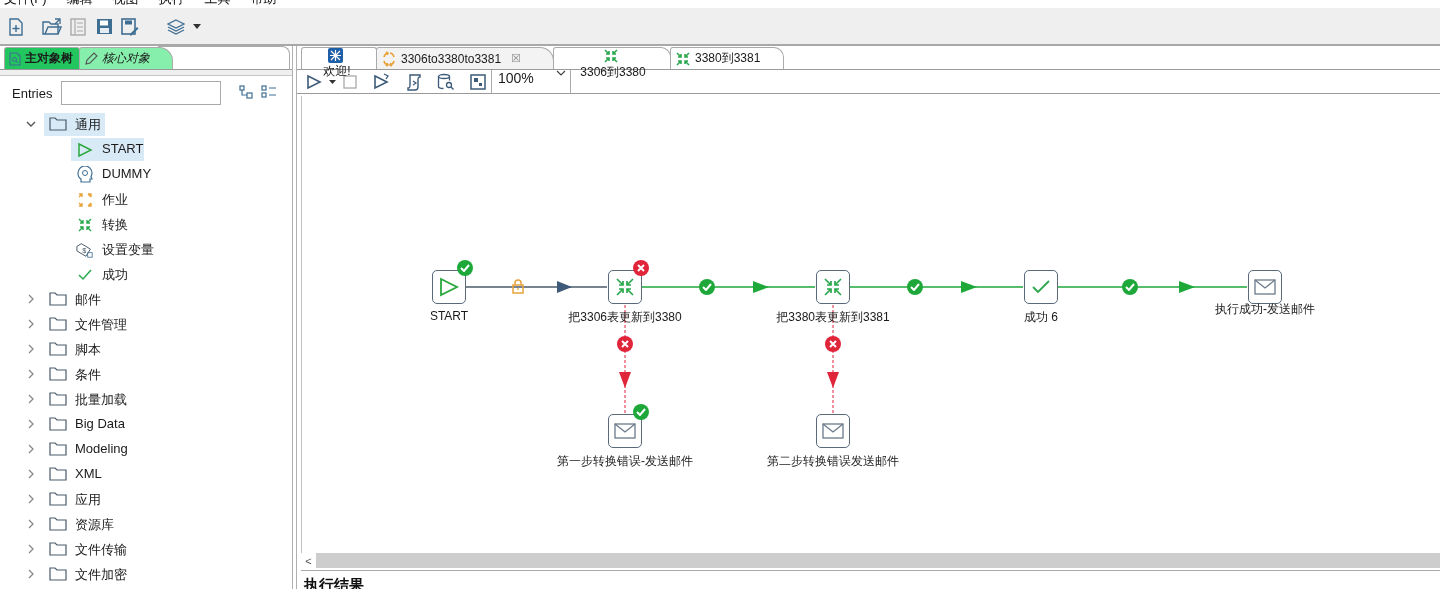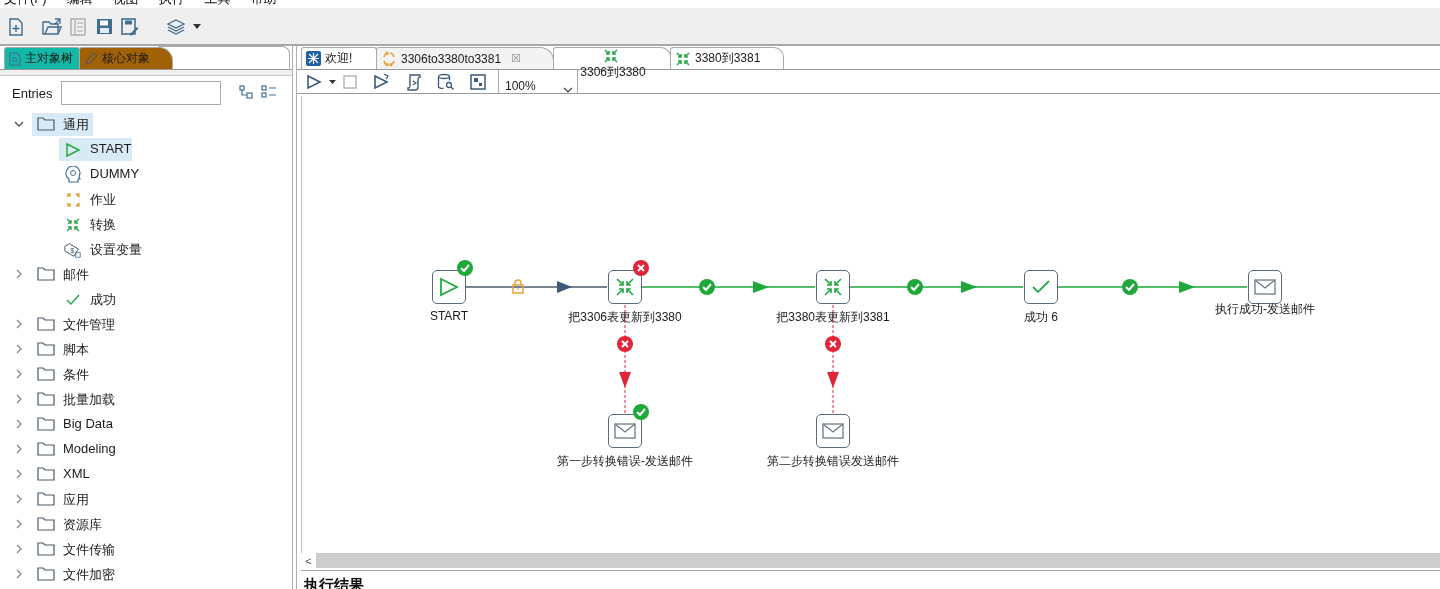--- a/index.html
+++ b/index.html
@@ -15,54 +15,54 @@
     .toolbar { position: absolute; left: 0; top: 8px; width: 1440px; height: 37px; background: #efefef; display: flex; align-items: center; padding-left: 4px; }
     .tb-btn { width: 24px; height: 24px; display: flex; align-items: center; justify-content: center; margin-right: 2px; }
     .tb-gap { width: 10px; }
     .tb-gap-lg { width: 20px; }
     .toolbar-bottom { position: absolute; left: 0; top: 44px; width: 1440px; height: 2px; border-top: 1px solid #a8a8a8; border-bottom: 1px solid #a8a8a8; }
 
     
     .left-panel { position: absolute; left: 0; top: 46px; width: 293px; height: 543px; background: #fff; border-right: 1px solid #b0b0b0; }
     .left-tabs { height: 24px; position: relative; background: #fff; border-bottom: 1px solid #9a9a9a; display: flex; align-items: flex-end; padding-left: 4px; }
     .ltab { height: 22px; display: flex; align-items: center; padding: 0 6px 0 4px; font-size: 12px; border: 1px solid #aaa; border-bottom: none; background: #fff; border-radius: 3px 3px 0 0; margin-right: -1px; }
-    .ltab.inactive { background: #14b8a6; }
-    .ltab.active { background: #a16207; padding-right: 22px; border-top-right-radius: 14px; }
+    .ltab.inactive { background: #22c55e; font-weight: bold; }
+    .ltab.active { background: #86efac; padding-right: 22px; border-top-right-radius: 14px; font-style: italic; }
     .ltab .ic { margin-right: 4px; display: inline-flex; }
     .left-tabs-frame { position: absolute; right: 2px; top: 0; width: 132px; height: 24px; border: 1px solid #aaa; border-left: none; border-bottom: none; border-radius: 0 8px 0 0; }
     .left-graybar { height: 6px; background: #efefef; border-bottom: 1px solid #c8c8c8; }
     .entries-row { height: 34px; display: flex; align-items: center; padding-left: 12px; }
     .entries-label { font-size: 13px; width: 49px; }
     .entries-input { width: 160px; height: 24px; border: 1px solid #aaa; background: #fff; font-size: 12px; padding: 0 4px; }
     .entries-icons { display: flex; gap: 8px; margin-left: 18px; }
 
     .tree { position: relative; padding-top: 0; }
-    .tree-row { height: 25px; display: flex; align-items: center; position: relative; font-size: 13px; }
+    .tree-row { height: 25px; display: flex; align-items: center; position: relative; font-size: 13px; margin-left: 12px; }
     .chev { width: 14px; height: 14px; position: absolute; left: 12px; top: 5px; display: flex; align-items: center; justify-content: center; color: #777; }
     .folder { position: absolute; left: 37px; top: 5px; }
     .tree-row .lbl { position: absolute; left: 63px; top: 4px; }
     .tree-row.sel-parent .hl { position: absolute; left: 32px; top: 1px; width: 61px; height: 23px; background: #d9eaf7; }
     .tree-row.child .cic { position: absolute; left: 64px; top: 4px; width: 18px; height: 18px; display: flex; align-items: center; justify-content: center; }
     .tree-row.child .lbl { left: 90px; }
     .tree-row.child.selected .hl { position: absolute; left: 59px; top: 1px; width: 73px; height: 23px; background: #d9eaf7; }
 
     
     .right-panel { position: absolute; left: 296px; top: 46px; width: 1144px; height: 543px; background: #fff; border-left: 1px solid #b0b0b0; }
     .etabs { height: 24px; position: relative; display: flex; align-items: flex-end; padding-left: 4px; border-bottom: 1px solid #9a9a9a; background: #fff; }
     .etab { height: 22px; display: flex; align-items: center; padding: 0 8px 0 4px; font-size: 12px; border: 1px solid #aaa; border-bottom: none; border-radius: 3px 3px 0 0; margin-right: -1px; background: #fff; position: relative; }
     .etab .ic { margin-right: 4px; display: inline-flex; }
     .etab.active { background: #f3f3f3; border-top-right-radius: 14px; padding-right: 32px; }
     .etab .close { margin-left: 10px; color: #888; font-size: 11px; }
-    .etab.w1 { width: 76px; }
+    .etab.w1 { width: 76px; flex-direction: column; }
     .etab.w3 { width: 118px; padding-right: 16px; border-top-right-radius: 10px; }
     .etab.w4 { width: 114px; padding-right: 16px; border-top-right-radius: 10px; }
 
     .etoolbar { height: 24px; display: flex; align-items: center; padding-left: 6px; background: #fff; border-bottom: 1px solid #9a9a9a; }
     .etb { width: 22px; height: 22px; display: flex; align-items: center; justify-content: center; margin-right: 2px; }
-    .zoom-select { margin-left: 7px; width: 80px; height: 23px; border-left: 1px solid #aaa; border-right: 1px solid #aaa; display: flex; align-items: flex-end; justify-content: space-between; padding: 0 4px 0 6px; font-size: 12px; }
+    .zoom-select { margin-left: 0; width: 80px; height: 23px; border-left: 1px solid #aaa; border-right: 1px solid #aaa; display: flex; align-items: flex-start; justify-content: space-between; padding: 0 4px 0 6px; font-size: 14px; }
 
     .canvas { position: absolute; left: 4px; top: 50px; width: 1140px; height: 457px; background: #fff; border-left: 1px solid #c0c0c0; }
     .hscroll { position: absolute; left: 4px; top: 507px; width: 1140px; height: 15px; background: #cdcdcd; display: flex; align-items: center; }
     .hscroll .arrow { width: 15px; height: 15px; background: #fff; display: flex; align-items: center; justify-content: center; color: #555; font-size: 11px; }
     .hscroll-under { position: absolute; left: 4px; top: 524px; width: 1140px; height: 2px; border-top: 1px solid #aaa; }
     .results-title { position: absolute; left: 7px; top: 530px; font-size: 15px; font-weight: bold; color: #111; }
 
     
     .node { position: absolute; width: 34px; height: 34px; border: 1px solid #5a6a7a; border-radius: 5px; background: #fff; display: flex; align-items: center; justify-content: center; }
     .node-label { position: absolute; font-size: 12px; color: #1a1a1a; white-space: nowrap; transform: translateX(-50%); }
@@ -241,39 +241,39 @@
     <div class="tree-row child">
       <span class="cic">
         <svg width="20" height="18" viewBox="0 0 20 18">
             <path d="M1 5l5-3 10 6-5 8-10-6z" fill="none" stroke="#4a5a6a" stroke-width="1.1"></path>
             <text x="7" y="12" font-size="8" fill="#4a5a6a" font-family="Liberation Sans, sans-serif">$</text>
             <rect x="13" y="12" width="5" height="5" fill="none" stroke="#3f6e93" stroke-width="0.9"></rect>
           </svg>
       </span>
       <span class="lbl">设置变量</span>
     </div>
-    <div class="tree-row">
-      <span class="chev">
-          <svg width="7" height="10" viewBox="0 0 7 10">
-            <path d="M1 1l4 4-4 4" fill="none" stroke="#888" stroke-width="1.3"></path>
-          </svg>
-        </span>
-      <span class="folder"><svg width="18" height="14" viewBox="0 0 18 14">
-            <path d="M1 1h5l2 2h9v10H1z" fill="none" stroke="#4a5a6a" stroke-width="1.2"></path>
-          </svg></span>
-      <span class="lbl">邮件</span>
-    </div>
-
     <div class="tree-row child">
       <span class="cic">
         <svg width="16" height="14" viewBox="0 0 16 14">
             <path d="M2 7l4 4 8-9" fill="none" stroke="#2aa84e" stroke-width="1.5"></path>
           </svg>
       </span>
       <span class="lbl">成功</span>
+    </div>
+
+    <div class="tree-row">
+      <span class="chev">
+          <svg width="7" height="10" viewBox="0 0 7 10">
+            <path d="M1 1l4 4-4 4" fill="none" stroke="#888" stroke-width="1.3"></path>
+          </svg>
+        </span>
+      <span class="folder"><svg width="18" height="14" viewBox="0 0 18 14">
+            <path d="M1 1h5l2 2h9v10H1z" fill="none" stroke="#4a5a6a" stroke-width="1.2"></path>
+          </svg></span>
+      <span class="lbl">邮件</span>
     </div>
     <div class="tree-row">
       <span class="chev">
           <svg width="7" height="10" viewBox="0 0 7 10">
             <path d="M1 1l4 4-4 4" fill="none" stroke="#888" stroke-width="1.3"></path>
           </svg>
         </span>
       <span class="folder"><svg width="18" height="14" viewBox="0 0 18 14">
             <path d="M1 1h5l2 2h9v10H1z" fill="none" stroke="#4a5a6a" stroke-width="1.2"></path>
           </svg></span>

